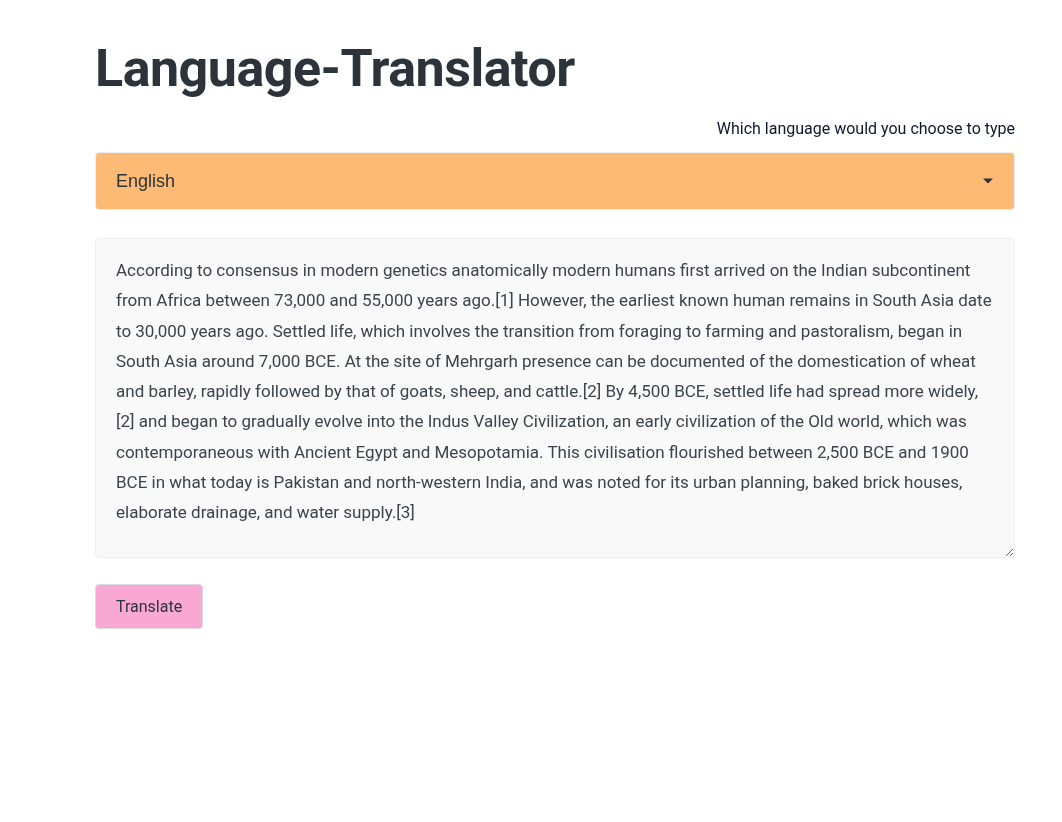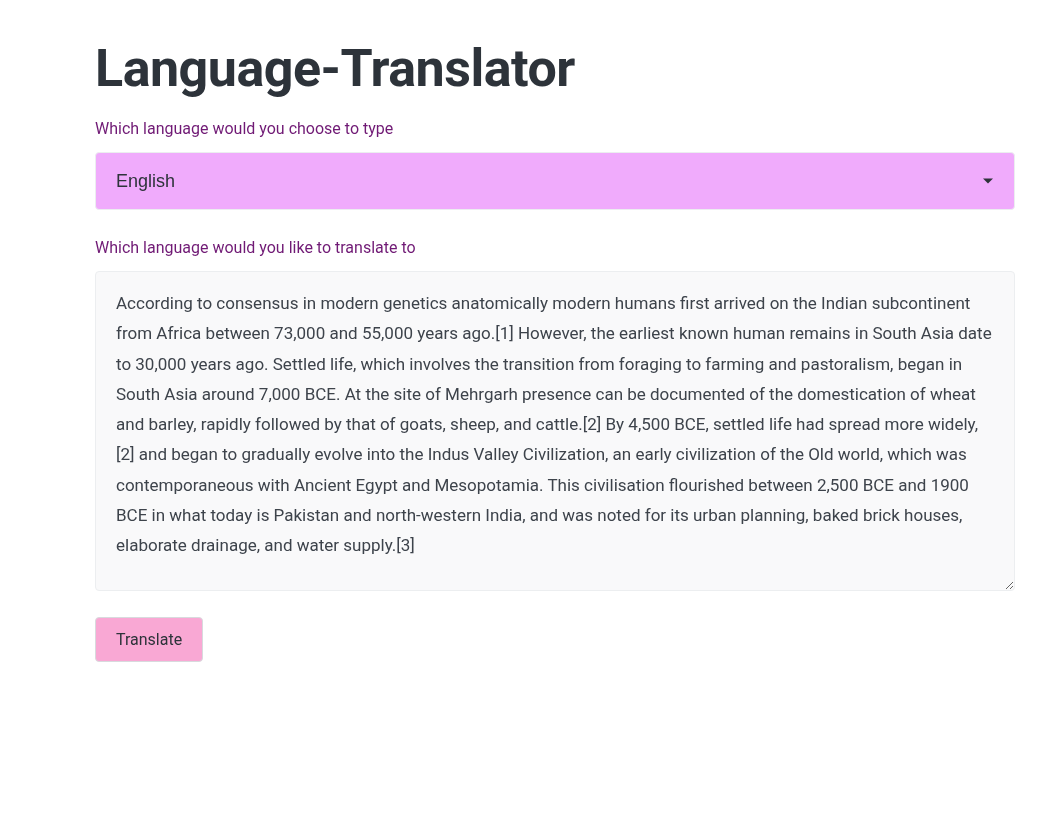--- a/index.html
+++ b/index.html
@@ -21,32 +21,33 @@
     }
     h1.page-title {
       font-size: 52px;
       font-weight: 700;
       color: #2d333a;
       margin-bottom: 20px;
       letter-spacing: -0.5px;
     }
     .form-label {
       font-size: 16px;
-      color: #701a75;
+      color: #0f172a;
       margin-bottom: 14px;
       display: block;
+      text-align: right;
     }
     .select-wrap {
       position: relative;
       width: 100%;
       margin-bottom: 28px;
     }
     .select {
       width: 100%;
-      background: #f0abfc;
+      background: #fdba74;
       border: 1px solid #eceef0;
       border-radius: 4px;
       padding: 18px 20px;
       font-size: 18px;
       color: #2d333a;
       appearance: none;
       -webkit-appearance: none;
       -moz-appearance: none;
       cursor: pointer;
       outline: none;
@@ -96,18 +97,17 @@
   <h1 class="page-title">Language-Translator</h1>
 
   <label class="form-label">Which language would you choose to type</label>
   <div class="select-wrap">
     <select class="select">
       <option>English</option>
     </select>
     <span class="caret"></span>
   </div>
 
-  <label class="form-label">Which language would you like to translate to</label>
 
   <textarea class="text-area" style="">According to consensus in modern genetics anatomically modern humans first arrived on the Indian subcontinent from Africa between 73,000 and 55,000 years ago.[1] However, the earliest known human remains in South Asia date to 30,000 years ago. Settled life, which involves the transition from foraging to farming and pastoralism, began in South Asia around 7,000 BCE. At the site of Mehrgarh presence can be documented of the domestication of wheat and barley, rapidly followed by that of goats, sheep, and cattle.[2] By 4,500 BCE, settled life had spread more widely,[2] and began to gradually evolve into the Indus Valley Civilization, an early civilization of the Old world, which was contemporaneous with Ancient Egypt and Mesopotamia. This civilisation flourished between 2,500 BCE and 1900 BCE in what today is Pakistan and north-western India, and was noted for its urban planning, baked brick houses, elaborate drainage, and water supply.[3]</textarea>
 
   <button class="translate-btn">Translate</button>
 </div>
 
 </body></html>

